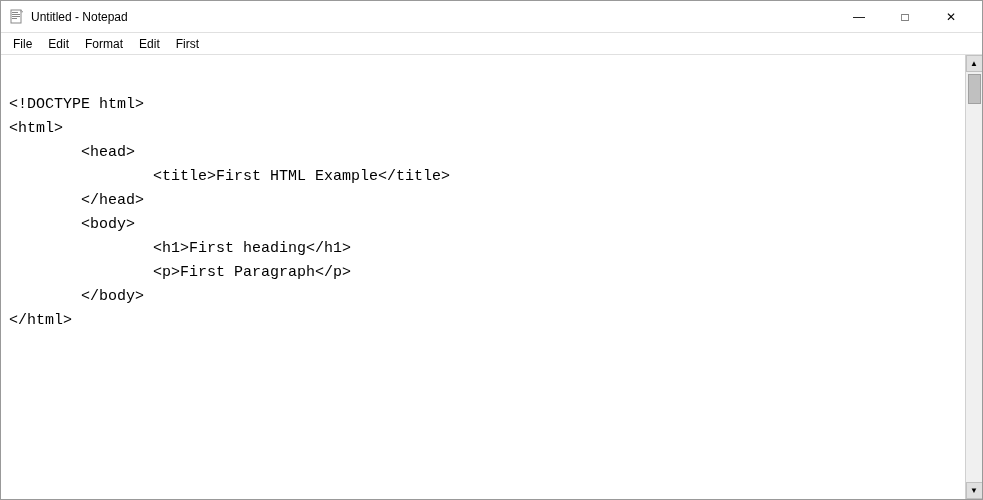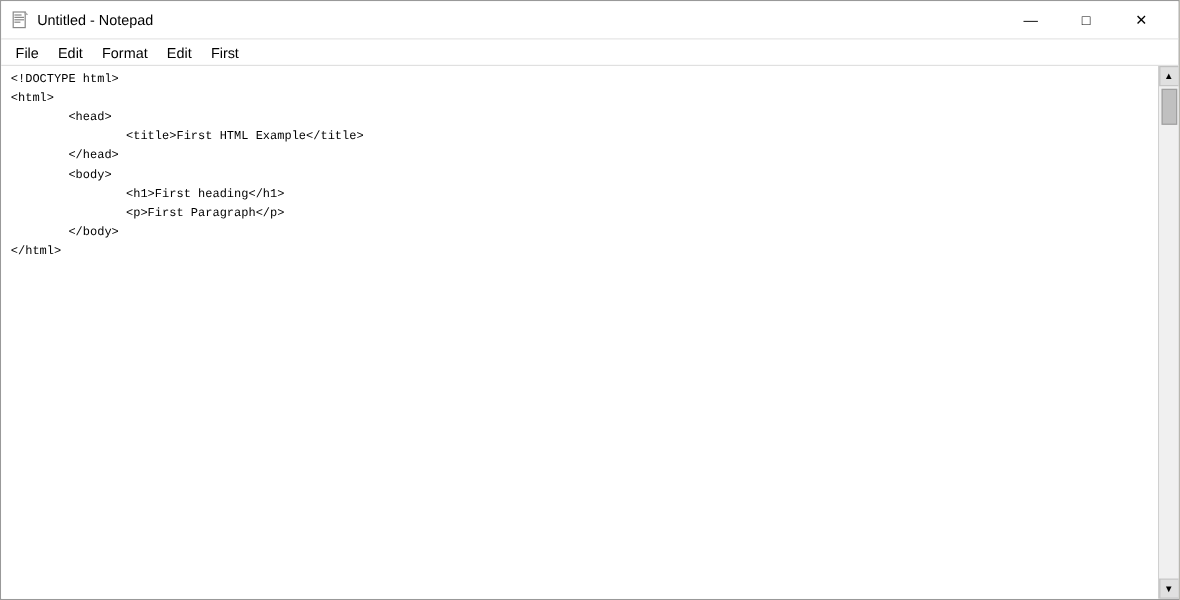--- a/index.html
+++ b/index.html
@@ -107,30 +107,31 @@
       flex: 1;
       display: flex;
       background: #ffffff;
       overflow: hidden;
     }
 
     .text-area {
       flex: 1;
       padding: 4px 8px;
       font-family: 'Courier New', Courier, monospace;
-      font-size: 10px;
+      font-size: 15px;
       color: #000;
       line-height: 1.6;
       overflow-y: auto;
       overflow-x: hidden;
       white-space: pre;
       outline: none;
       border: none;
       resize: none;
       background: #ffffff;
+      margin-top: 34px;
     }
 
     
     .scrollbar {
       width: 17px;
       background: #f0f0f0;
       display: flex;
       flex-direction: column;
       align-items: center;
       border-left: 1px solid #d0d0d0;

